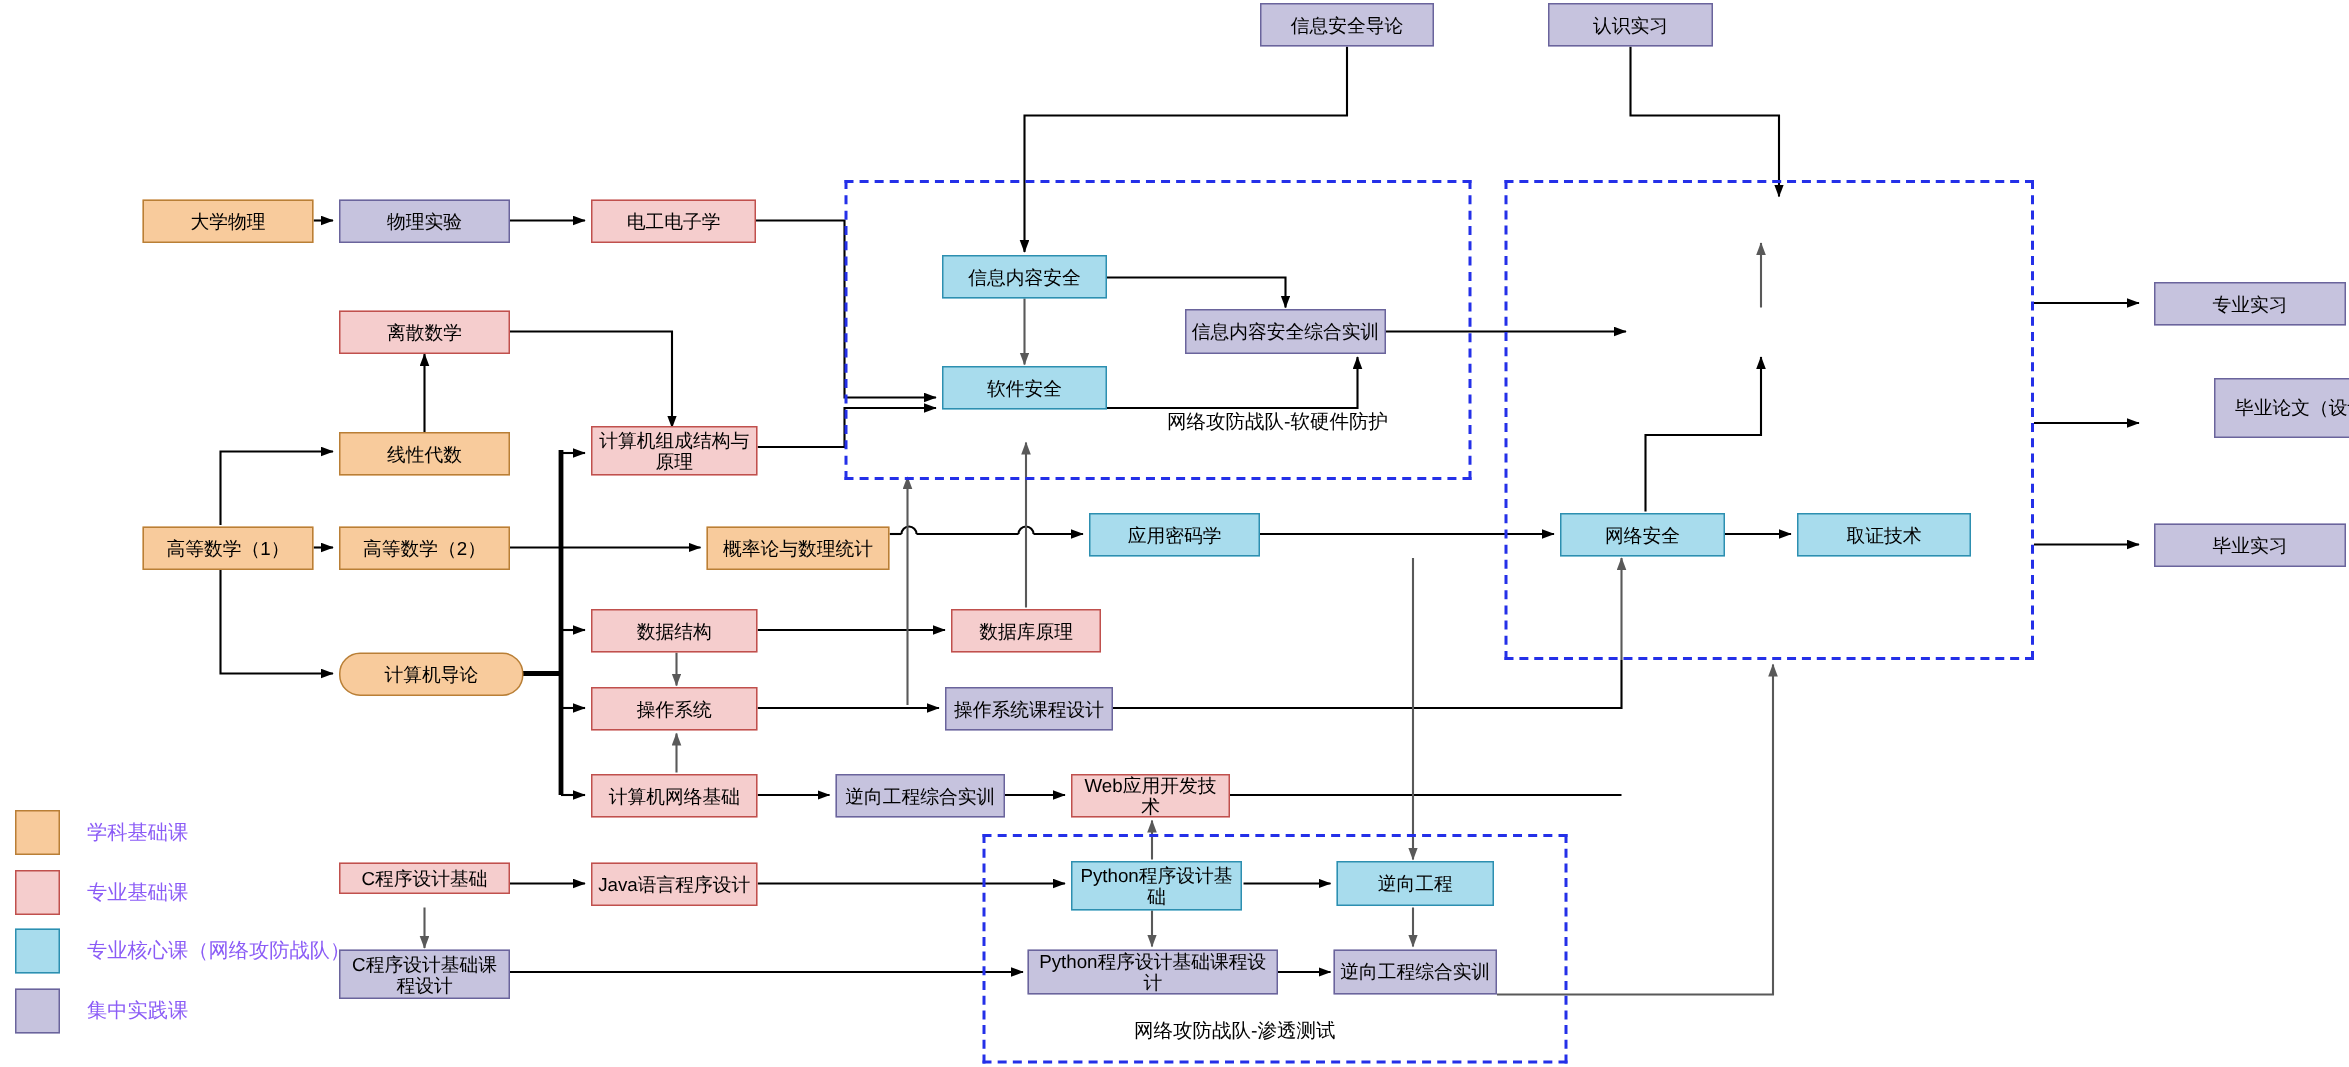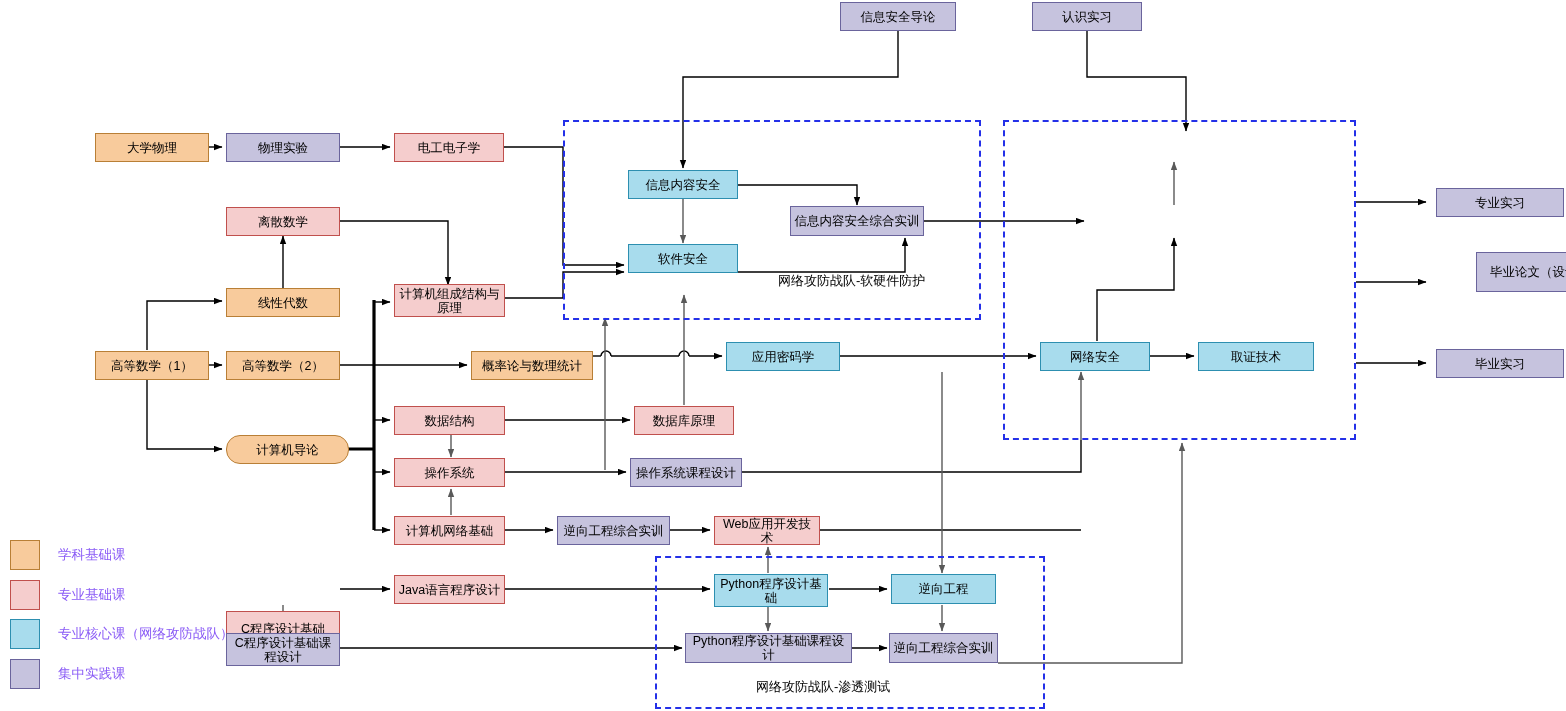--- a/index.html
+++ b/index.html
@@ -186,21 +186,21 @@
 
   <div class="node t-major" style="left:394px;top:406px;width:111px;height:29px;">数据结构</div>
   <div class="node t-major" style="left:394px;top:458px;width:111px;height:29px;">操作系统</div>
   <div class="node t-major" style="left:394px;top:516px;width:111px;height:29px;">计算机网络基础</div>
 
   <div class="node t-major" style="left:634px;top:406px;width:100px;height:29px;">数据库原理</div>
   <div class="node t-prac" style="left:630px;top:458px;width:112px;height:29px;">操作系统课程设计</div>
   <div class="node t-prac" style="left:557px;top:516px;width:113px;height:29px;">逆向工程综合实训</div>
   <div class="node t-major" style="left:714px;top:516px;width:106px;height:29px;">Web应用开发技术</div>
 
-  <div class="node t-major" style="left:226px;top:575px;width:114px;height:36px;margin-top:36px;">C程序设计基础</div>
+  <div class="node t-major" style="left:226px;top:575px;width:114px;height:21px;">C程序设计基础</div>
   <div class="node t-prac" style="left:226px;top:633px;width:114px;height:33px;">C程序设计基础课程设计</div>
   <div class="node t-major" style="left:394px;top:575px;width:111px;height:29px;">Java语言程序设计</div>
 
   <div class="node t-core" style="left:628px;top:170px;width:110px;height:29px;">信息内容安全</div>
   <div class="node t-core" style="left:628px;top:244px;width:110px;height:29px;">软件安全</div>
   <div class="node t-prac" style="left:790px;top:206px;width:134px;height:30px;">信息内容安全综合实训</div>
   <div class="node t-core" style="left:726px;top:342px;width:114px;height:29px;">应用密码学</div>
 
   <div class="node t-core" style="left:1040px;top:342px;width:110px;height:29px;">网络安全</div>
   <div class="node t-core" style="left:1198px;top:342px;width:116px;height:29px;">取证技术</div>

